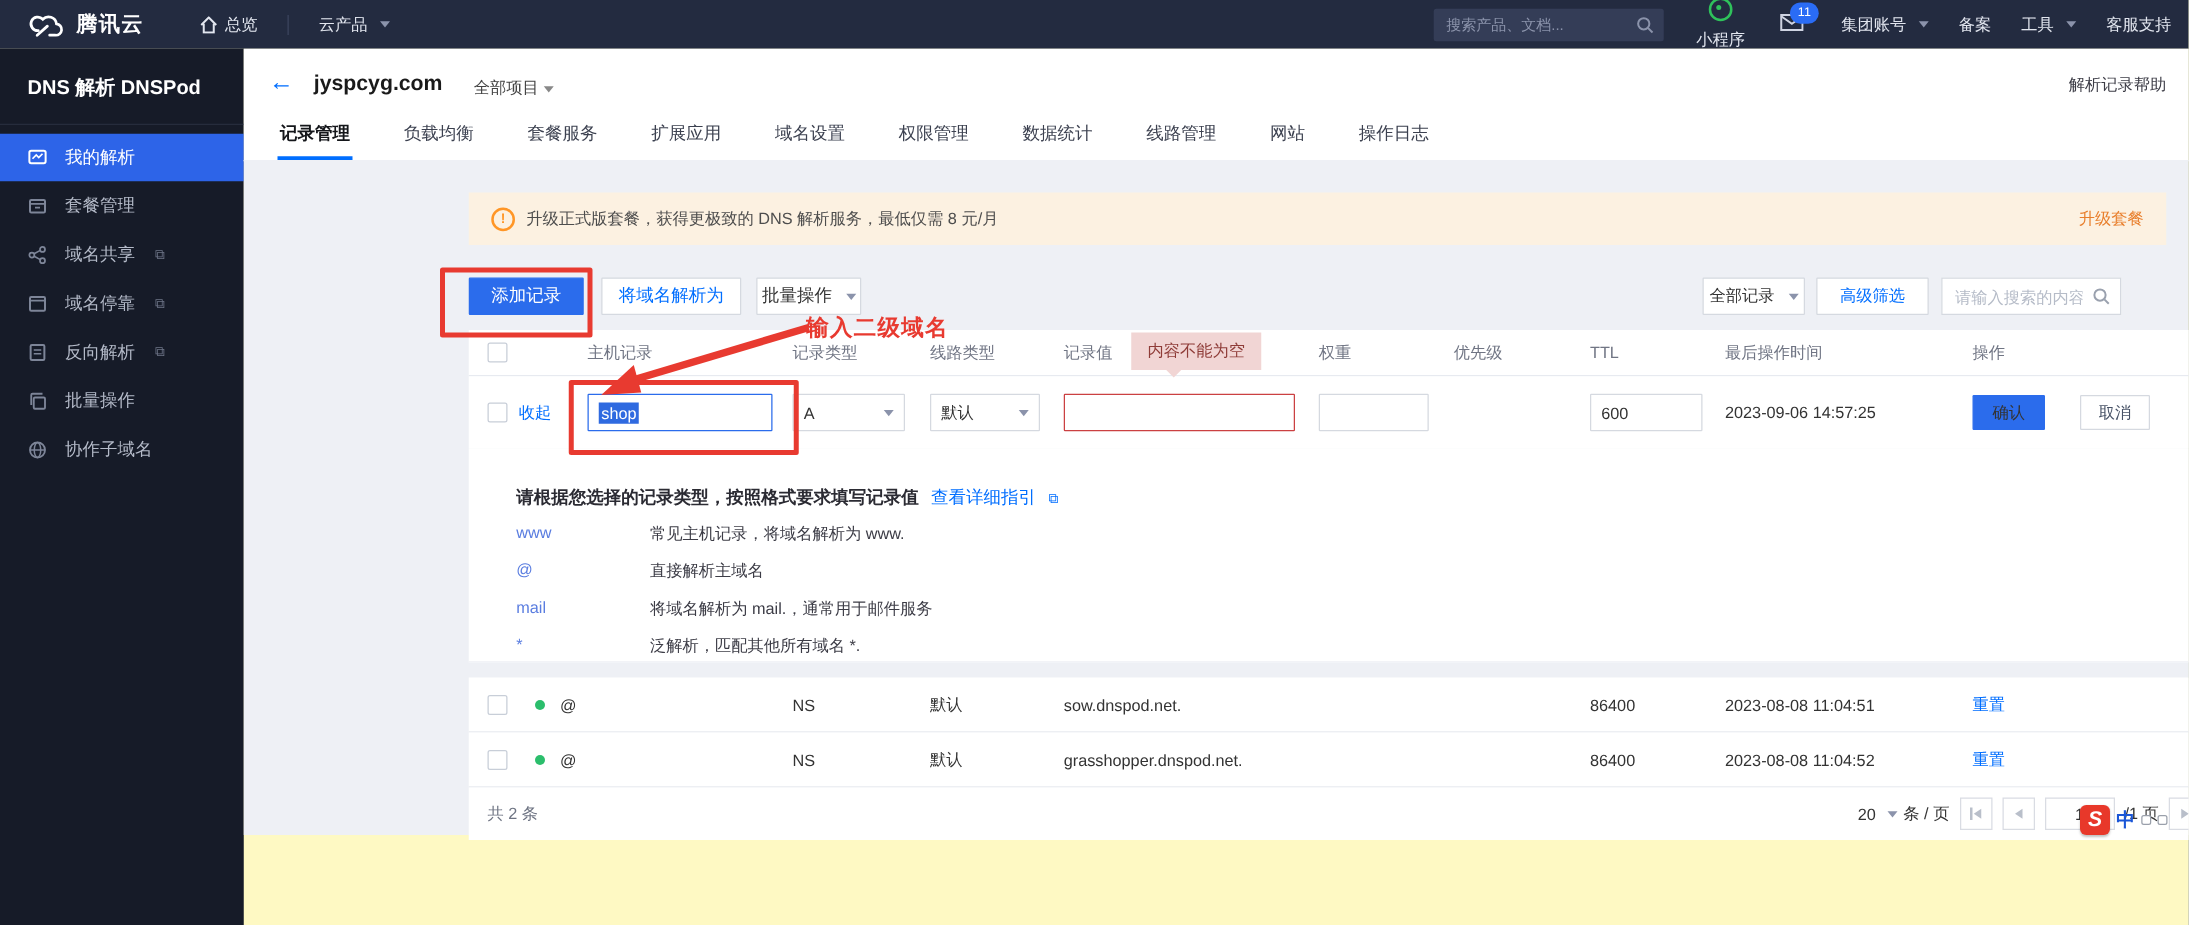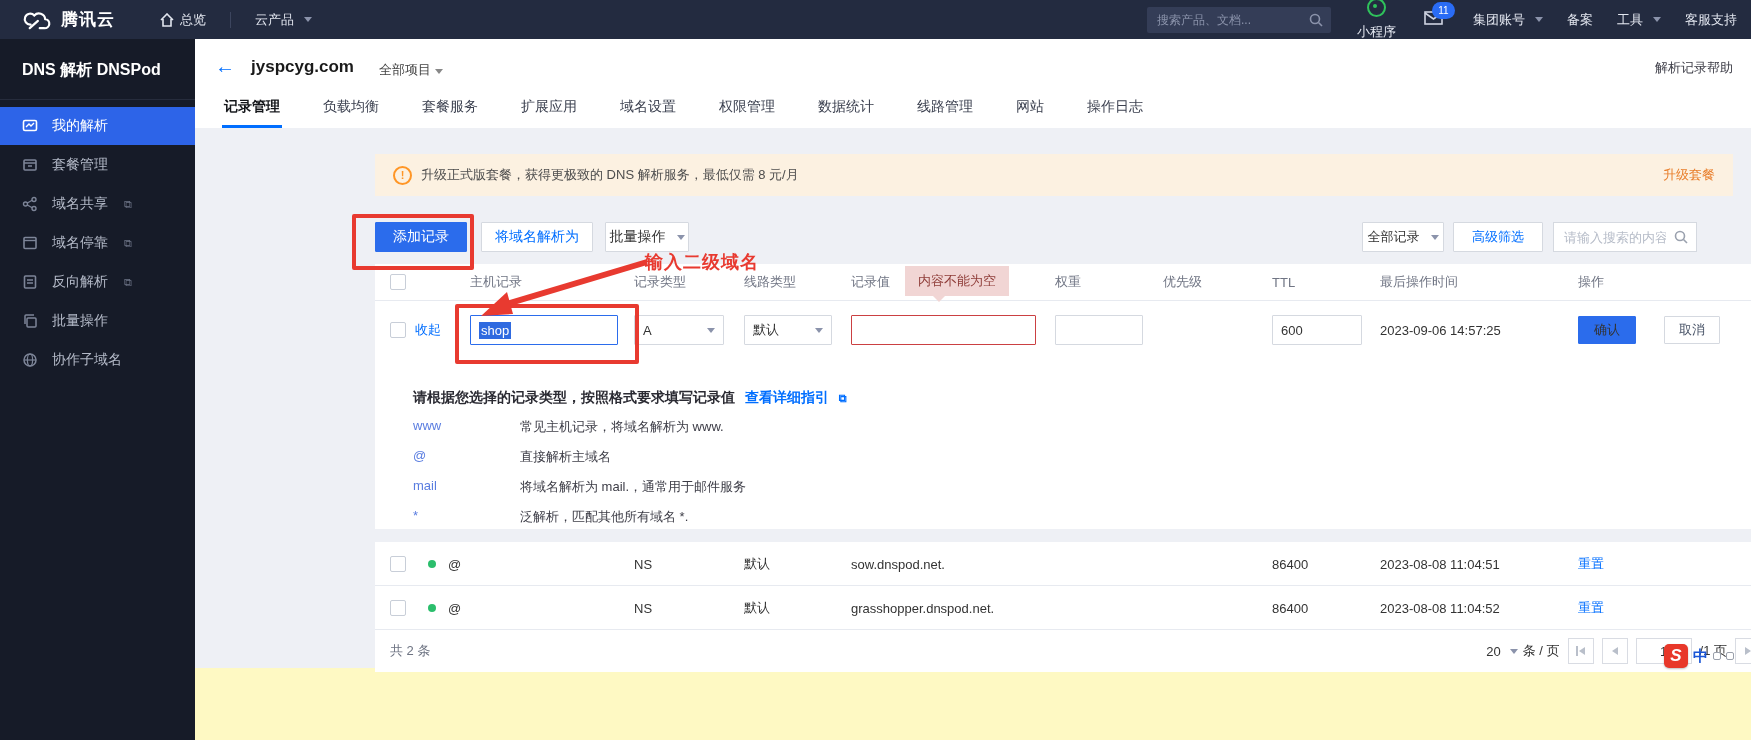--- a/index.html
+++ b/index.html
@@ -100,21 +100,21 @@
   .select{justify-content:space-between;cursor:pointer;}
   .w-type{width:90px;} .w-line{width:88px;}
   .value-input{width:185px;border:1px solid #cb4042;}
   .weight-input{width:88px;}
   .ttl-input{width:90px;}
   .btn-sm{width:58px;height:28px;font-size:13px;}
   .cancel{margin-left:14px;width:56px;color:#475266;}
 
   .helpblock{padding:30px 0 0 38px;height:140px;border-bottom:1px solid #eef0f5;}
   .help-title{font-size:14px;font-weight:bold;color:#2b2b33;}
-  .help-title .link{font-weight:bold;margin-left:6px;}
+  .help-title .link{font-weight:normal;margin-left:6px;}
   .help-row{position:relative;margin-top:11px;height:19px;}
   .help-term{position:absolute;left:0;color:#5a7de0;font-size:13px;}
   .help-desc{position:absolute;left:107px;color:#3c3c46;font-size:13px;}
 
   .sep{height:12px;background:#eef0f5;}
   .nsrow{height:43px;border-bottom:1px solid #e7eaf0;}
   .tfoot{height:42px;}
   .total{position:absolute;left:15px;top:50%;transform:translateY(-50%);color:#6d7382;font-size:13px;}
   .pager{position:absolute;right:10px;top:50%;transform:translateY(-50%);display:flex;align-items:center;gap:8px;}
   .psize{display:flex;align-items:center;gap:5px;color:#333;cursor:pointer;}

